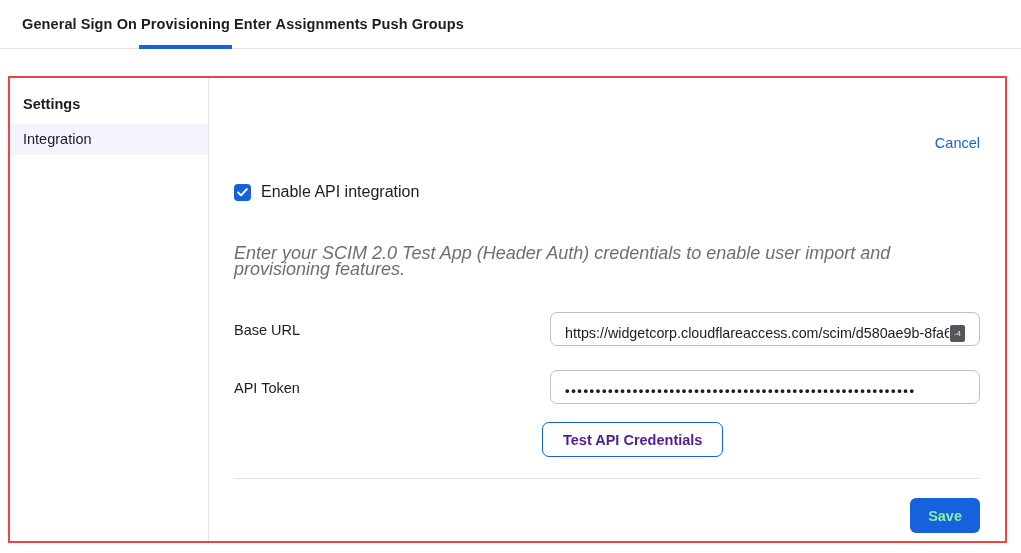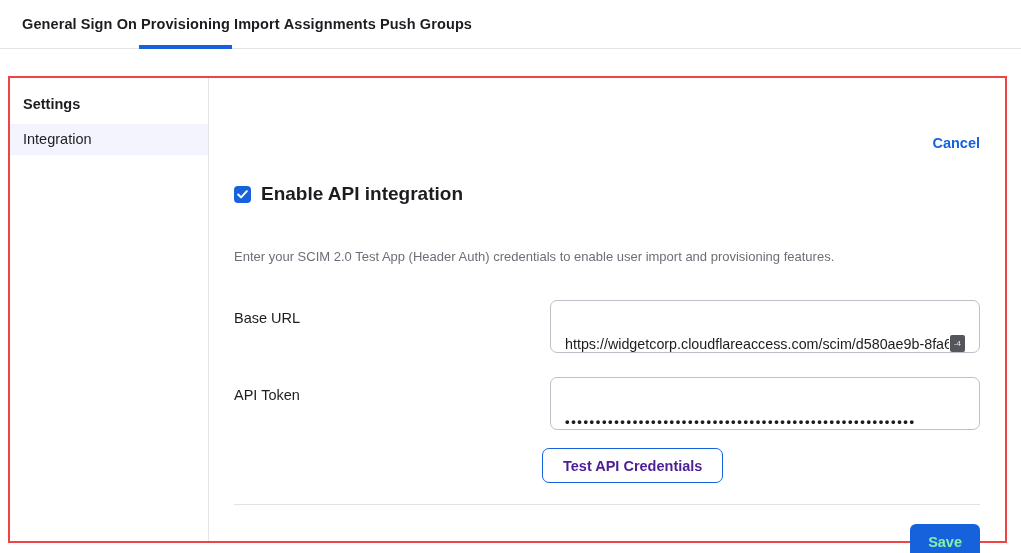--- a/index.html
+++ b/index.html
@@ -65,21 +65,21 @@
   
   .main {
     flex: 1;
     padding: 56px 25px 0 25px;
     min-width: 0;
   }
   .cancel-row { text-align: right; margin-bottom: 31px; line-height: 17px; }
   .cancel-link {
     color: #1662dd;
     font-size: 14.5px;
-    font-weight: 700;
+    font-weight: 400;
     text-decoration: none;
     cursor: pointer;
   }
 
   .checkbox-row {
     display: flex;
     align-items: center;
     margin-bottom: 44px;
   }
   .checkbox {
@@ -88,49 +88,50 @@
     border-radius: 4px;
     display: inline-flex;
     align-items: center;
     justify-content: center;
     cursor: pointer;
     flex-shrink: 0;
   }
   .checkbox svg { display: block; }
   .checkbox-label {
     margin-left: 10px;
-    font-size: 19px;
-    font-weight: 700;
+    font-size: 16px;
+    font-weight: 400;
   }
 
   .description {
     color: #6e6e78;
-    font-size: 13px;
+    font-size: 18px;
     line-height: 16px;
     margin-bottom: 35px;
+    font-style: italic;
   }
 
   .form-row { display: flex; margin-bottom: 24px; gap: 8px; }
   .form-label {
     width: 308px;
     flex-shrink: 0;
     font-size: 14.5px;
     padding-top: 10px;
     line-height: 16px;
   }
   .input {
     flex: 1;
-    height: 53px;
+    height: 34px;
     border: 1px solid #bfbfc7;
     border-radius: 7px;
     background: #fff;
-    padding: 0 14px;
+    padding: 12px 14px;
     font-size: 14.3px;
     display: flex;
-    align-items: flex-end;
+    align-items: flex-start;
     white-space: nowrap;
     overflow: hidden;
     cursor: text;
   }
   .input .value { overflow: hidden; }
   .sel-block {
     display: inline-flex;
     align-items: center;
     justify-content: center;
     width: 15px; height: 17px;
@@ -181,21 +182,21 @@
     cursor: pointer;
   }
 </style>
 </head>
 <body>
 
 <div class="tabbar">
   <div class="tab">General</div>
   <div class="tab">Sign On</div>
   <div class="tab active">Provisioning</div>
-  <div class="tab">Import</div>
+  <div class="tab">Enter</div>
   <div class="tab">Assignments</div>
   <div class="tab">Push Groups</div>
 </div>
 
 <div class="panel">
 
   <div class="sidebar">
     <div class="side-heading">Settings</div>
     <div class="side-item selected">Integration</div>
   </div>

